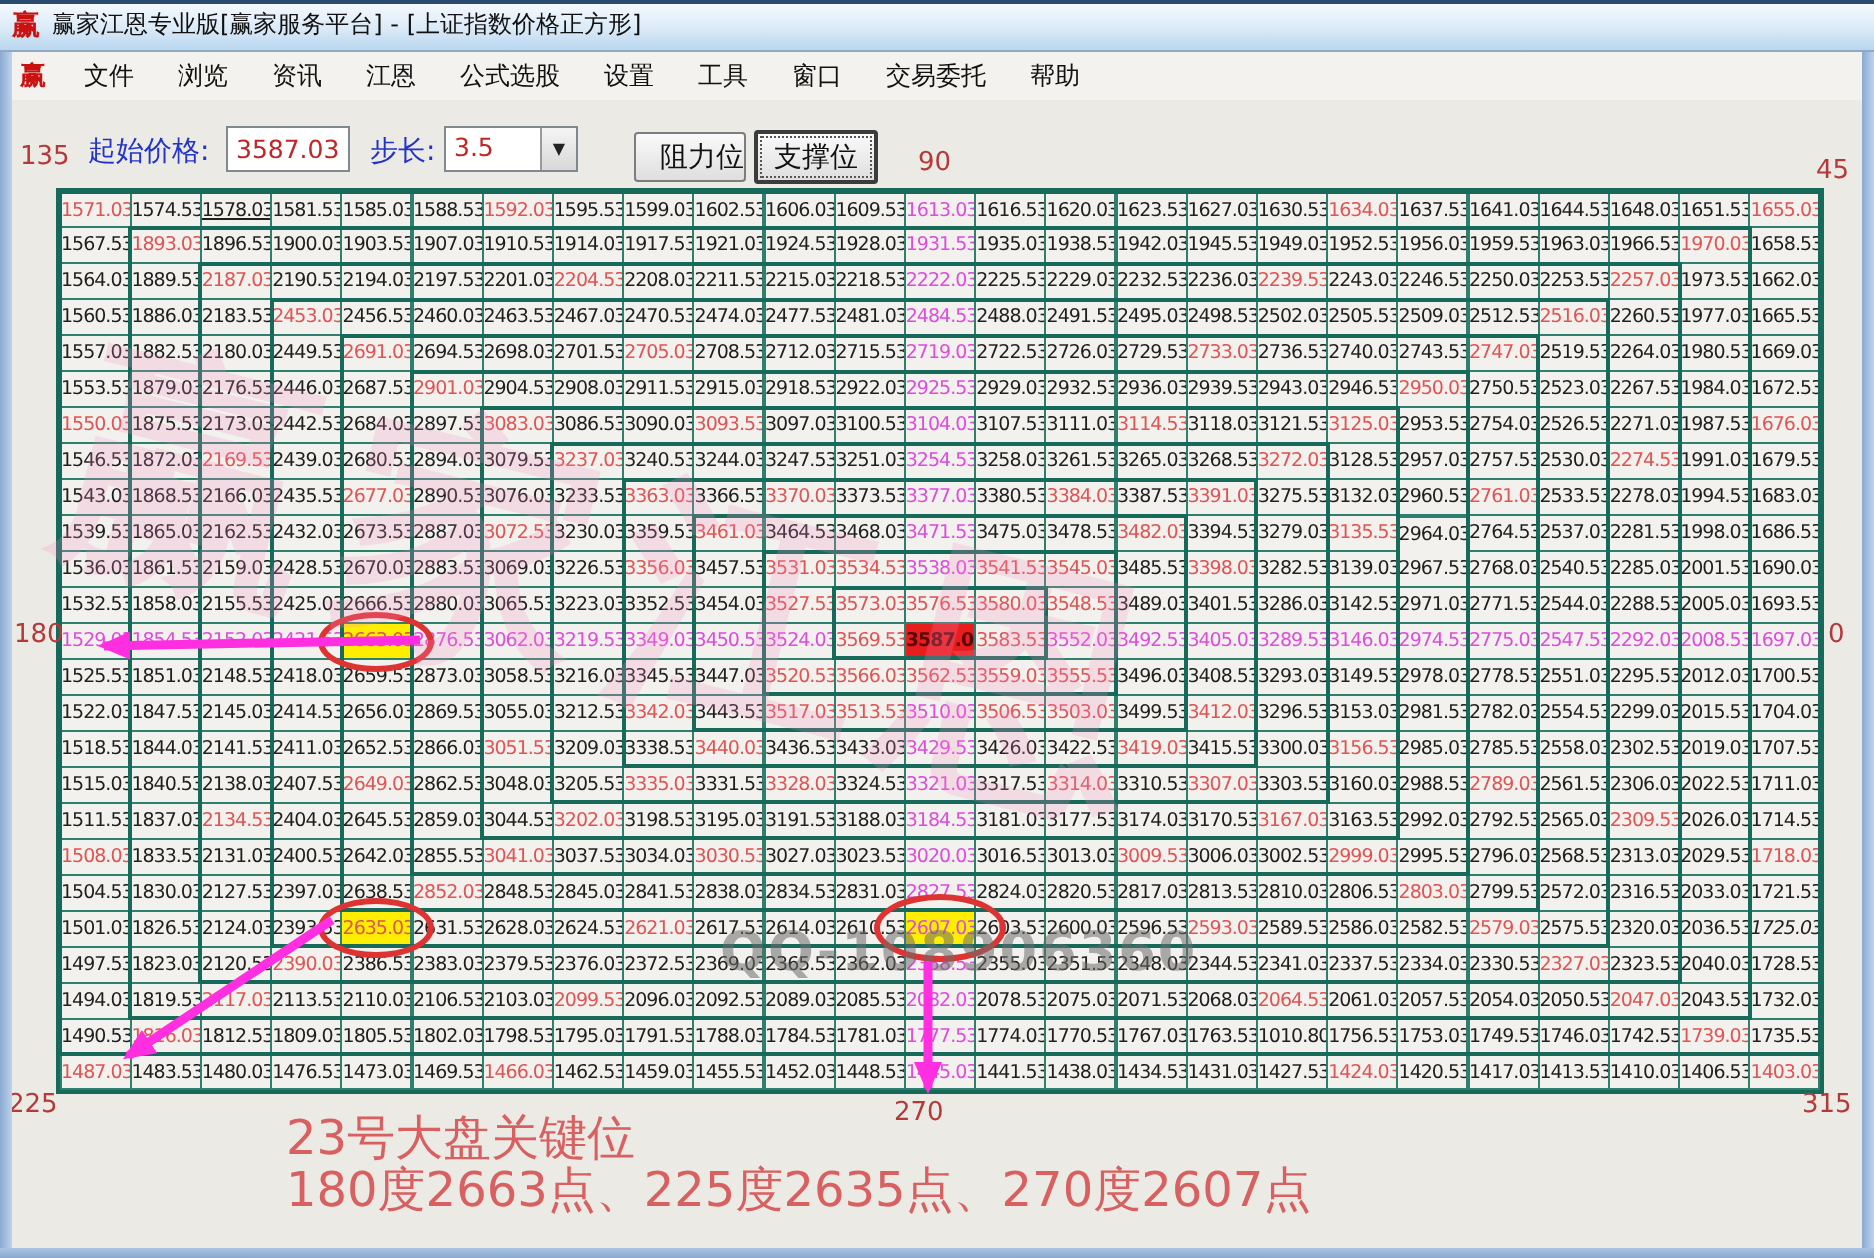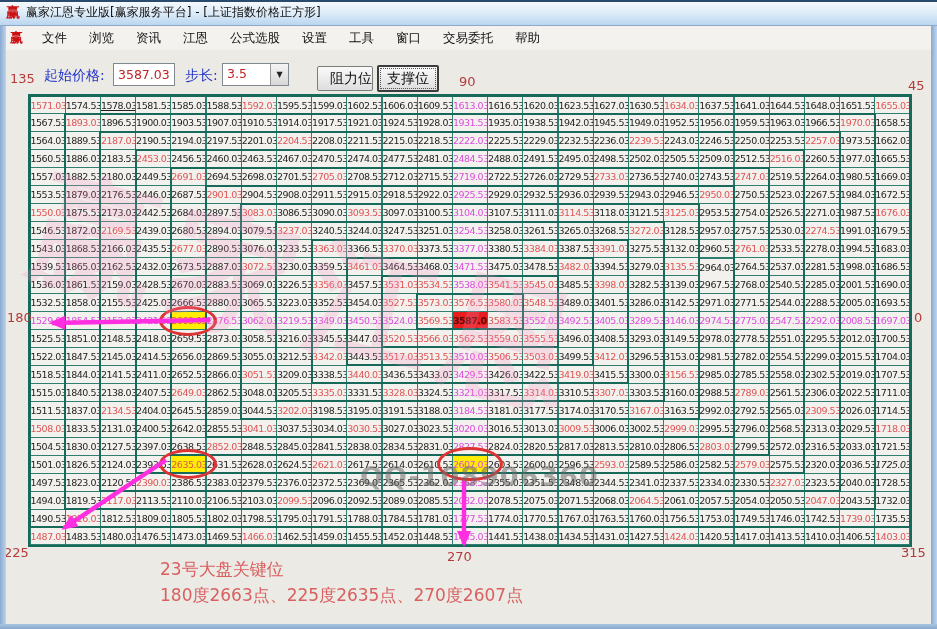--- a/index.html
+++ b/index.html
@@ -50,21 +50,21 @@
 
   
   #brand-wm{position:absolute;left:55px;top:140px;font-size:128px;font-weight:bold;white-space:nowrap;
     color:rgba(248,140,198,0.22);transform:rotate(14deg);transform-origin:left top;
     letter-spacing:14px;z-index:4;pointer-events:none;}
   #qq-wm{position:absolute;left:360px;top:461px;font-size:27px;font-weight:bold;letter-spacing:1px;
     color:rgba(108,108,108,0.55);z-index:4;pointer-events:none;}
 
   #arrow-svg{position:absolute;left:0;top:0;z-index:8;pointer-events:none;}
 
-  #annotation{position:absolute;left:160px;top:556px;font-size:17px;line-height:26px;
+  #annotation{position:absolute;left:143px;top:556px;font-size:24px;line-height:26px;
     color:var(--annotation,#d86060);z-index:9;}
 </style>
 </head>
 <body>
 
 <div id="window">
 
   <div id="titlebar">
     <span class="app-icon">赢</span>
     <span id="title-text">赢家江恩专业版[赢家服务平台] - [上证指数价格正方形]</span>
@@ -687,21 +687,21 @@
       <div class="cell c-black" style="left: 246.9px; top: 413.58px; width: 34.2px; height: 16.96px;">1795.03</div>
       <div class="cell c-black" style="left: 282.1px; top: 413.58px; width: 34.2px; height: 16.96px;">1791.53</div>
       <div class="cell c-black" style="left: 317.3px; top: 413.58px; width: 34.2px; height: 16.96px;">1788.03</div>
       <div class="cell c-black" style="left: 352.5px; top: 413.58px; width: 34.2px; height: 16.96px;">1784.53</div>
       <div class="cell c-black" style="left: 387.7px; top: 413.58px; width: 34.2px; height: 16.96px;">1781.03</div>
       <div class="cell c-mag" style="left: 422.9px; top: 413.58px; width: 34.2px; height: 16.96px;">1777.53</div>
       <div class="cell c-black" style="left: 458.1px; top: 413.58px; width: 34.2px; height: 16.96px;">1774.03</div>
       <div class="cell c-black" style="left: 493.3px; top: 413.58px; width: 34.2px; height: 16.96px;">1770.53</div>
       <div class="cell c-black" style="left: 528.5px; top: 413.58px; width: 34.2px; height: 16.96px;">1767.03</div>
       <div class="cell c-black" style="left: 563.7px; top: 413.58px; width: 34.2px; height: 16.96px;">1763.53</div>
-      <div class="cell c-black" style="left: 598.9px; top: 413.58px; width: 34.2px; height: 16.96px;">1760.03</div>
+      <div class="cell c-black" style="left: 598.9px; top: 413.58px; width: 34.2px; height: 16.96px;">1010.80</div>
       <div class="cell c-black" style="left: 634.1px; top: 413.58px; width: 34.2px; height: 16.96px;">1756.53</div>
       <div class="cell c-black" style="left: 669.3px; top: 413.58px; width: 34.2px; height: 16.96px;">1753.03</div>
       <div class="cell c-black" style="left: 704.5px; top: 413.58px; width: 34.2px; height: 16.96px;">1749.53</div>
       <div class="cell c-black" style="left: 739.7px; top: 413.58px; width: 34.2px; height: 16.96px;">1746.03</div>
       <div class="cell c-black" style="left: 774.9px; top: 413.58px; width: 34.2px; height: 16.96px;">1742.53</div>
       <div class="cell c-red" style="left: 810.1px; top: 413.58px; width: 34.2px; height: 16.96px;">1739.03</div>
       <div class="cell c-black" style="left: 845.3px; top: 413.58px; width: 34.2px; height: 16.96px;">1735.53</div>
       <div class="cell c-red" style="left: 0.5px; top: 431.54px; width: 34.2px; height: 16.96px;">1487.03</div>
       <div class="cell c-black" style="left: 35.7px; top: 431.54px; width: 34.2px; height: 16.96px;">1483.53</div>
       <div class="cell c-black" style="left: 70.9px; top: 431.54px; width: 34.2px; height: 16.96px;">1480.03</div>

